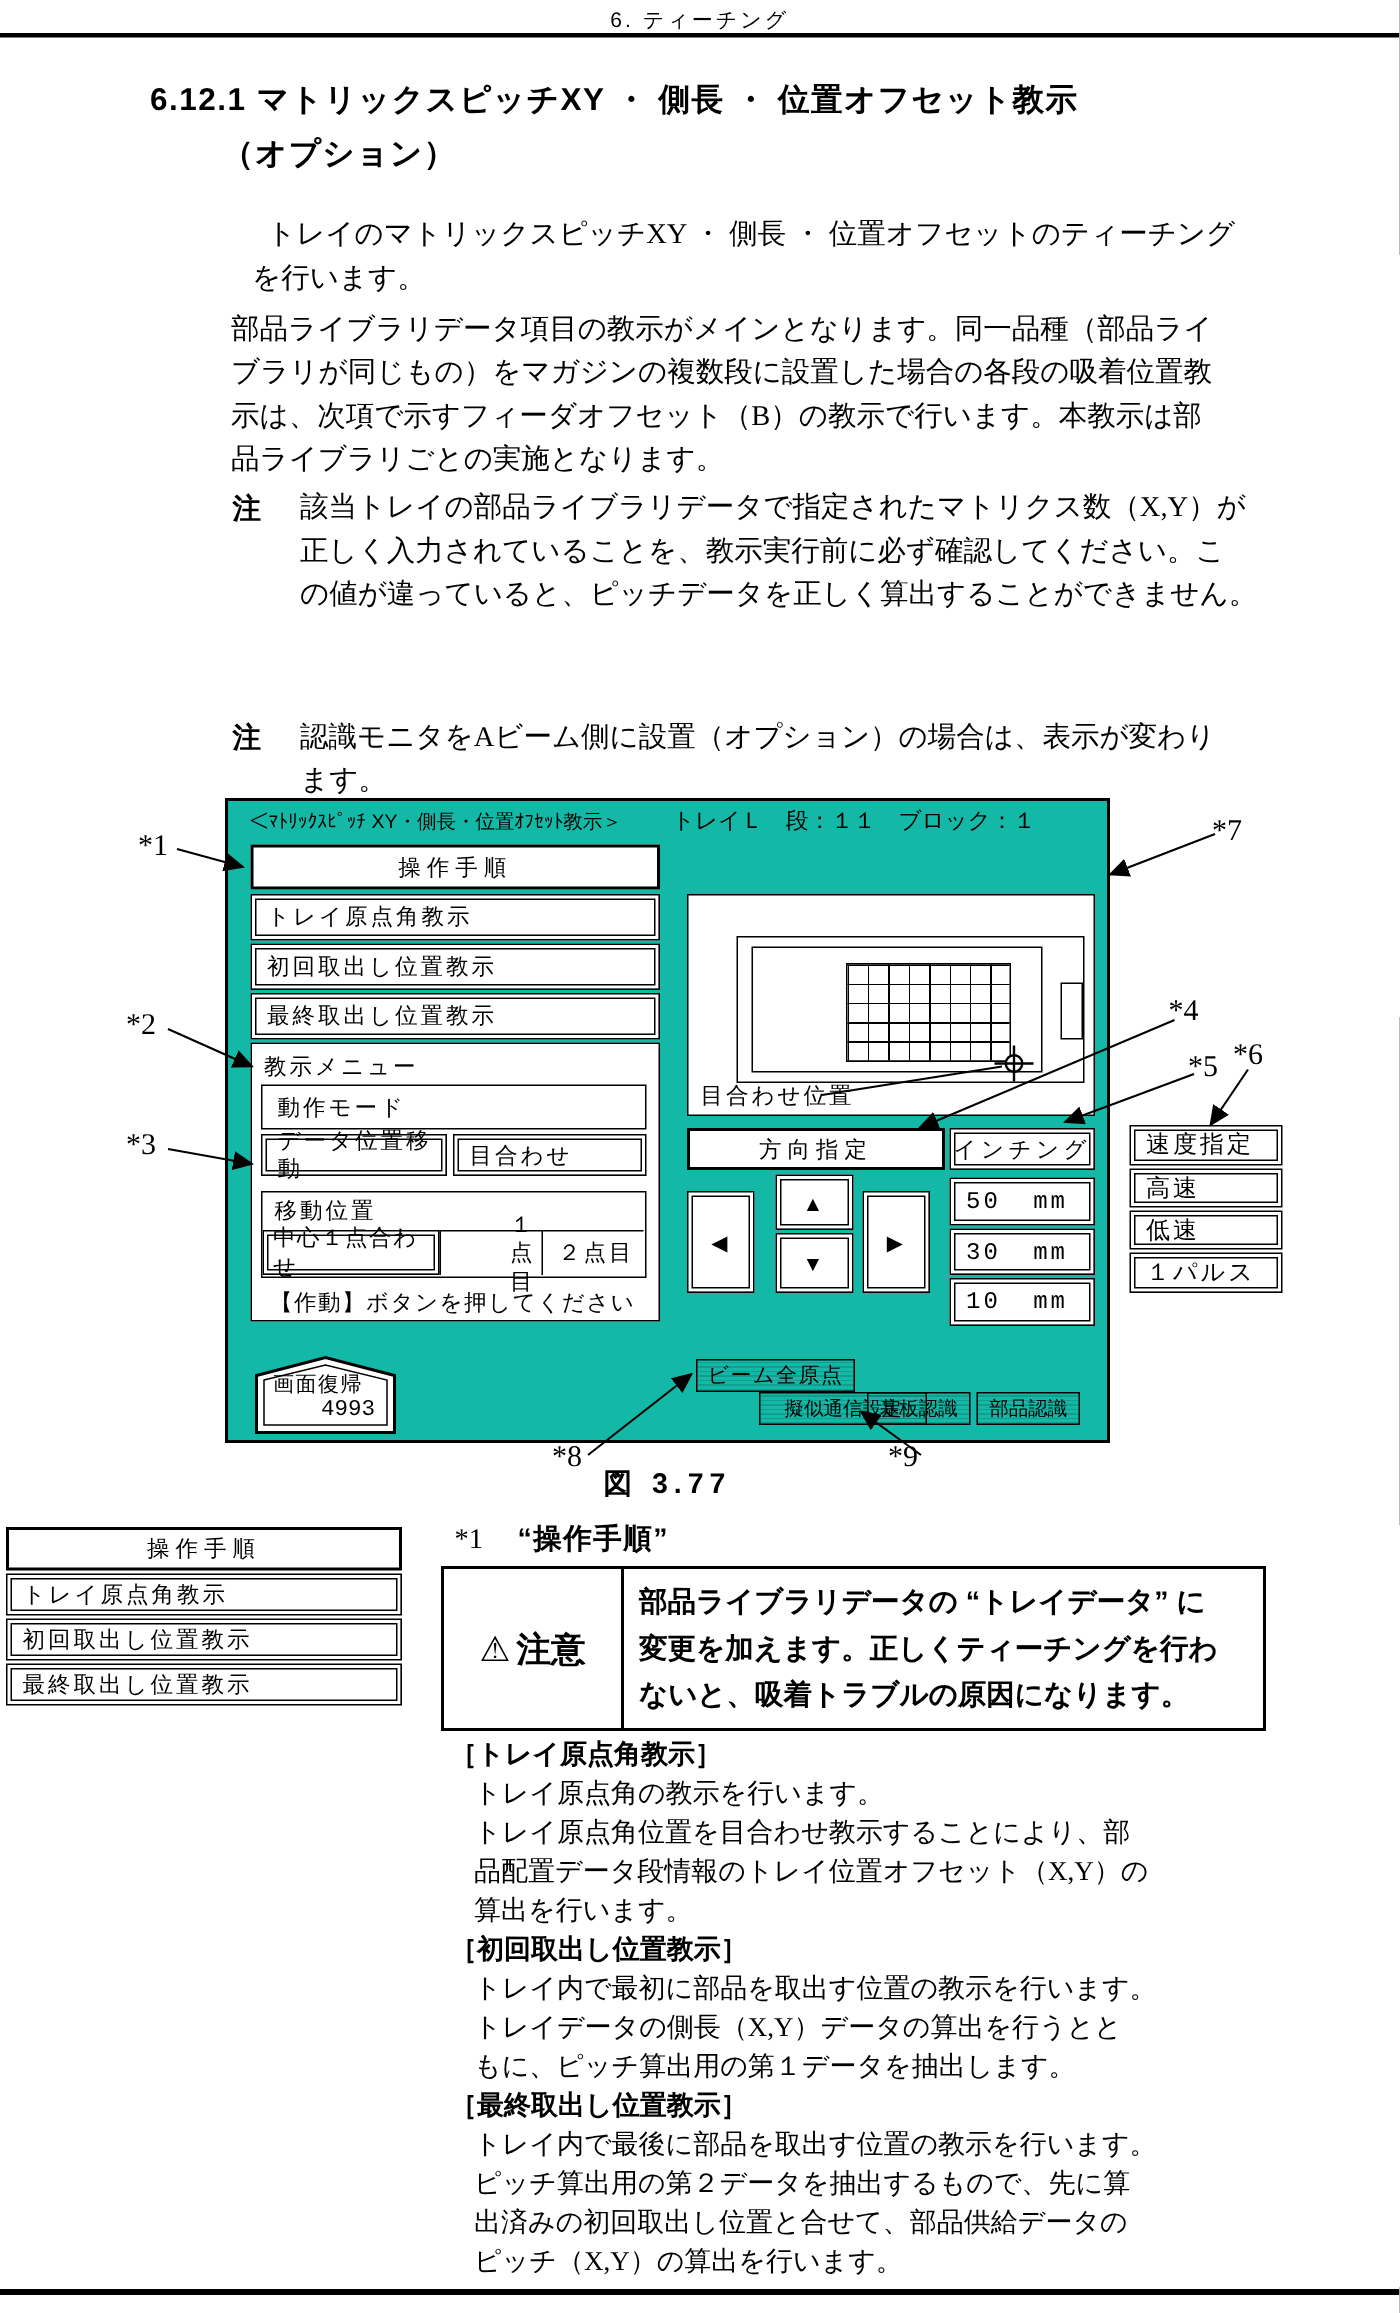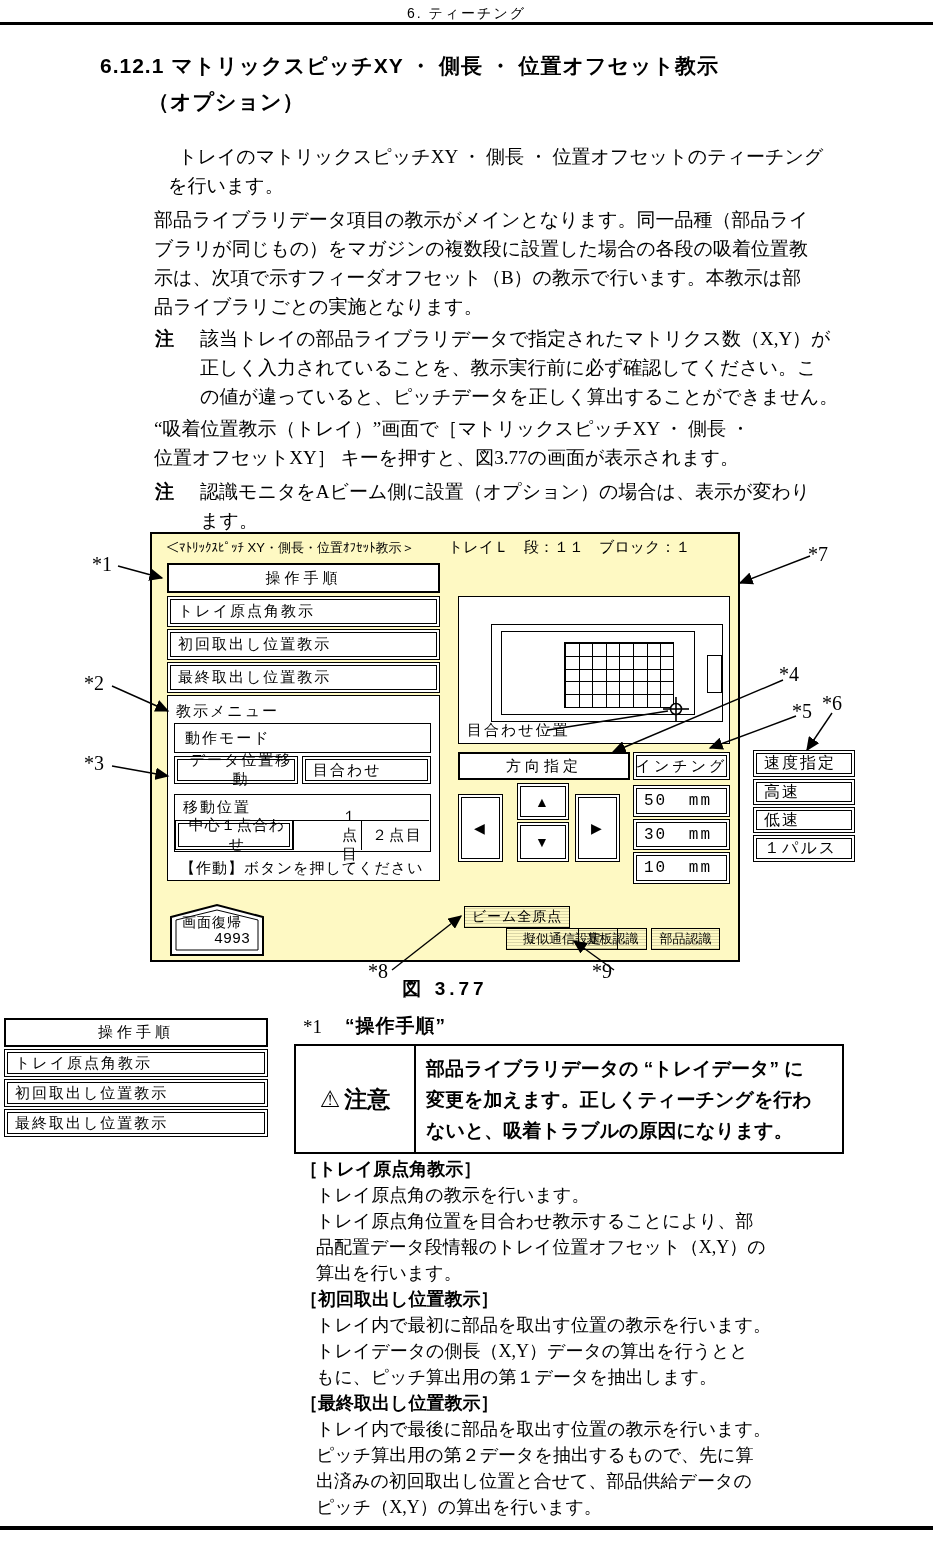--- a/index.html
+++ b/index.html
@@ -4,21 +4,21 @@
 <style>
   html,body{margin:0;padding:0;background:#888;}
   #page{position:relative;width:933px;height:1542px;background:#ffffff;color:#000;overflow:hidden;}
   .abs{position:absolute;}
   .sans{font-family:"Liberation Sans","DejaVu Sans",sans-serif;}
   .serif{font-family:"Liberation Serif","DejaVu Serif",serif;}
   .mono{font-family:"Liberation Mono","DejaVu Sans Mono",monospace;}
   .ml{white-space:pre-line;}
   .rule{position:absolute;left:0;right:0;background:#000;}
   
-  #figure{position:absolute;left:150px;top:532px;width:586px;height:426px;border:2px solid #000;background:#fef9c3;font-size:15px;text-align:center;}
+  #figure{position:absolute;left:150px;top:532px;width:586px;height:426px;border:2px solid #000;background:#14b8a6;font-size:15px;}
   .box{position:absolute;border:2px solid #000;display:flex;align-items:center;justify-content:center;background:#fff;box-sizing:border-box;letter-spacing:4px;}
   .btn3d{position:absolute;border:1px solid #000;box-shadow:inset 0 0 0 2px #fff,inset 0 0 0 3px #000;display:flex;align-items:center;background:#fff;box-sizing:border-box;padding:0 0 0 10px;letter-spacing:2px;}
   .btn3d.ctr{justify-content:center;padding:0;}
   .thinbox{position:absolute;border:1.5px solid #000;background:#fff;box-sizing:border-box;}
   .lbl{position:absolute;letter-spacing:2px;}
   .cell{position:absolute;border-left:1.5px solid #000;display:flex;align-items:center;padding-left:10px;box-sizing:border-box;letter-spacing:2px;}
   .hatch{background-image:repeating-linear-gradient(0deg,rgba(0,0,0,0.14) 0 1px,transparent 1px 3px);}
   .ann{position:absolute;font-family:"Liberation Serif","DejaVu Serif",serif;font-size:20px;}
   #overlay{position:absolute;left:0;top:0;pointer-events:none;}
   .tray-grid{position:absolute;border:1.5px solid #000;box-sizing:border-box;
@@ -42,22 +42,20 @@
   <div class="abs serif ml flowtxt" style="left:168px;top:142px;width:730px;text-indent:10px;">トレイのマトリックスピッチXY ・ 側長 ・ 位置オフセットのティーチング
 を行います。</div>
   <div class="abs serif ml flowtxt" style="left:154px;top:205px;width:740px;">部品ライブラリデータ項目の教示がメインとなります。同一品種（部品ライ
 ブラリが同じもの）をマガジンの複数段に設置した場合の各段の吸着位置教
 示は、次項で示すフィーダオフセット（B）の教示で行います。本教示は部
 品ライブラリごとの実施となります。</div>
   <div class="abs sans" style="left:155px;top:326px;font-size:19px;font-weight:bold;">注</div>
   <div class="abs serif ml flowtxt" style="left:200px;top:324px;width:700px;">該当トレイの部品ライブラリデータで指定されたマトリクス数（X,Y）が
 正しく入力されていることを、教示実行前に必ず確認してください。こ
 の値が違っていると、ピッチデータを正しく算出することができません。</div>
-  <div class="abs serif ml flowtxt" style="left:154px;top:414px;width:740px;">“吸着位置教示（トレイ）”画面で［マトリックスピッチXY ・ 側長 ・
-位置オフセットXY］ キーを押すと、図3.77の画面が表示されます。</div>
   <div class="abs sans" style="left:155px;top:479px;font-size:19px;font-weight:bold;">注</div>
   <div class="abs serif ml flowtxt" style="left:200px;top:477px;width:700px;">認識モニタをAビーム側に設置（オプション）の場合は、表示が変わり
 ます。</div>
 
   <div id="figure" class="sans">
 
     <div class="abs" style="left:14px;top:5px;font-size:13px;">＜ﾏﾄﾘｯｸｽﾋﾟｯﾁ XY・側長・位置ｵﾌｾｯﾄ教示＞</div>
     <div class="abs" style="left:296px;top:4px;font-size:15px;">トレイＬ　段：１１　ブロック：１</div>
 
     <div class="box" style="left:15px;top:29px;width:273px;height:30px;">

